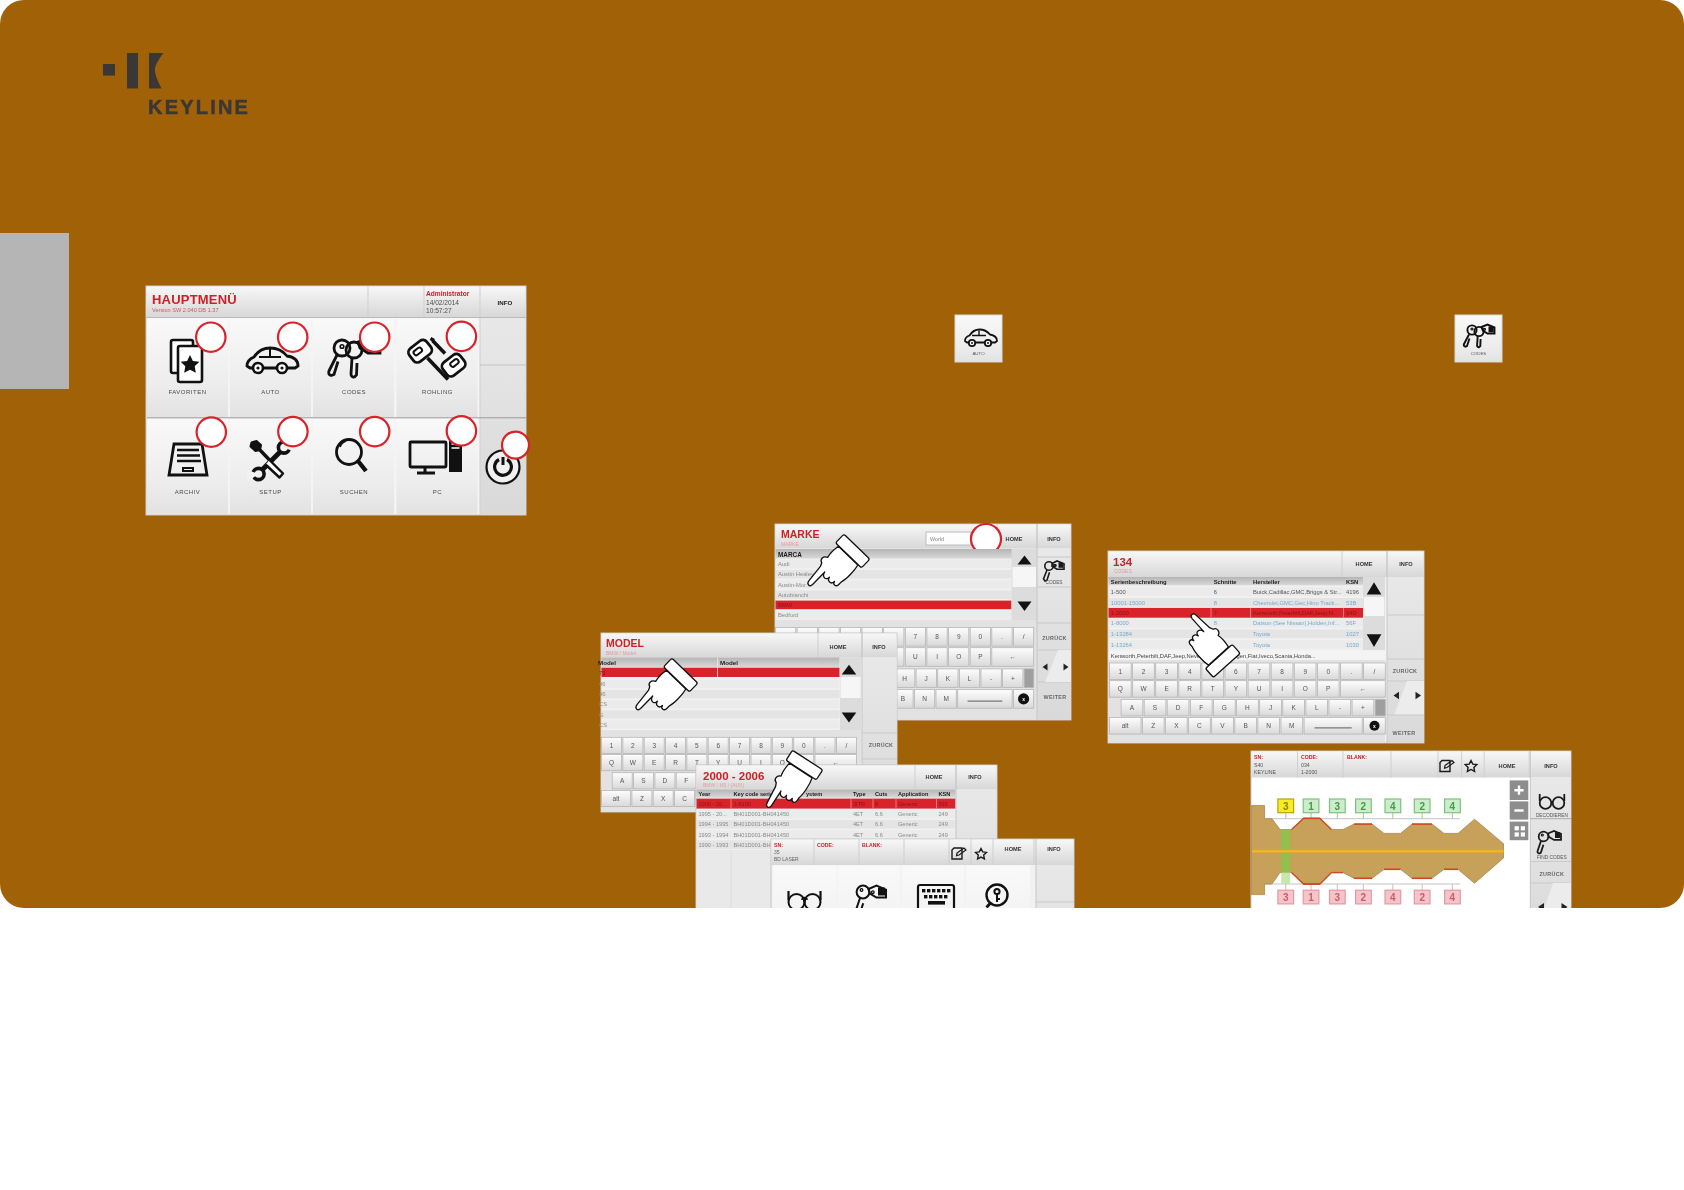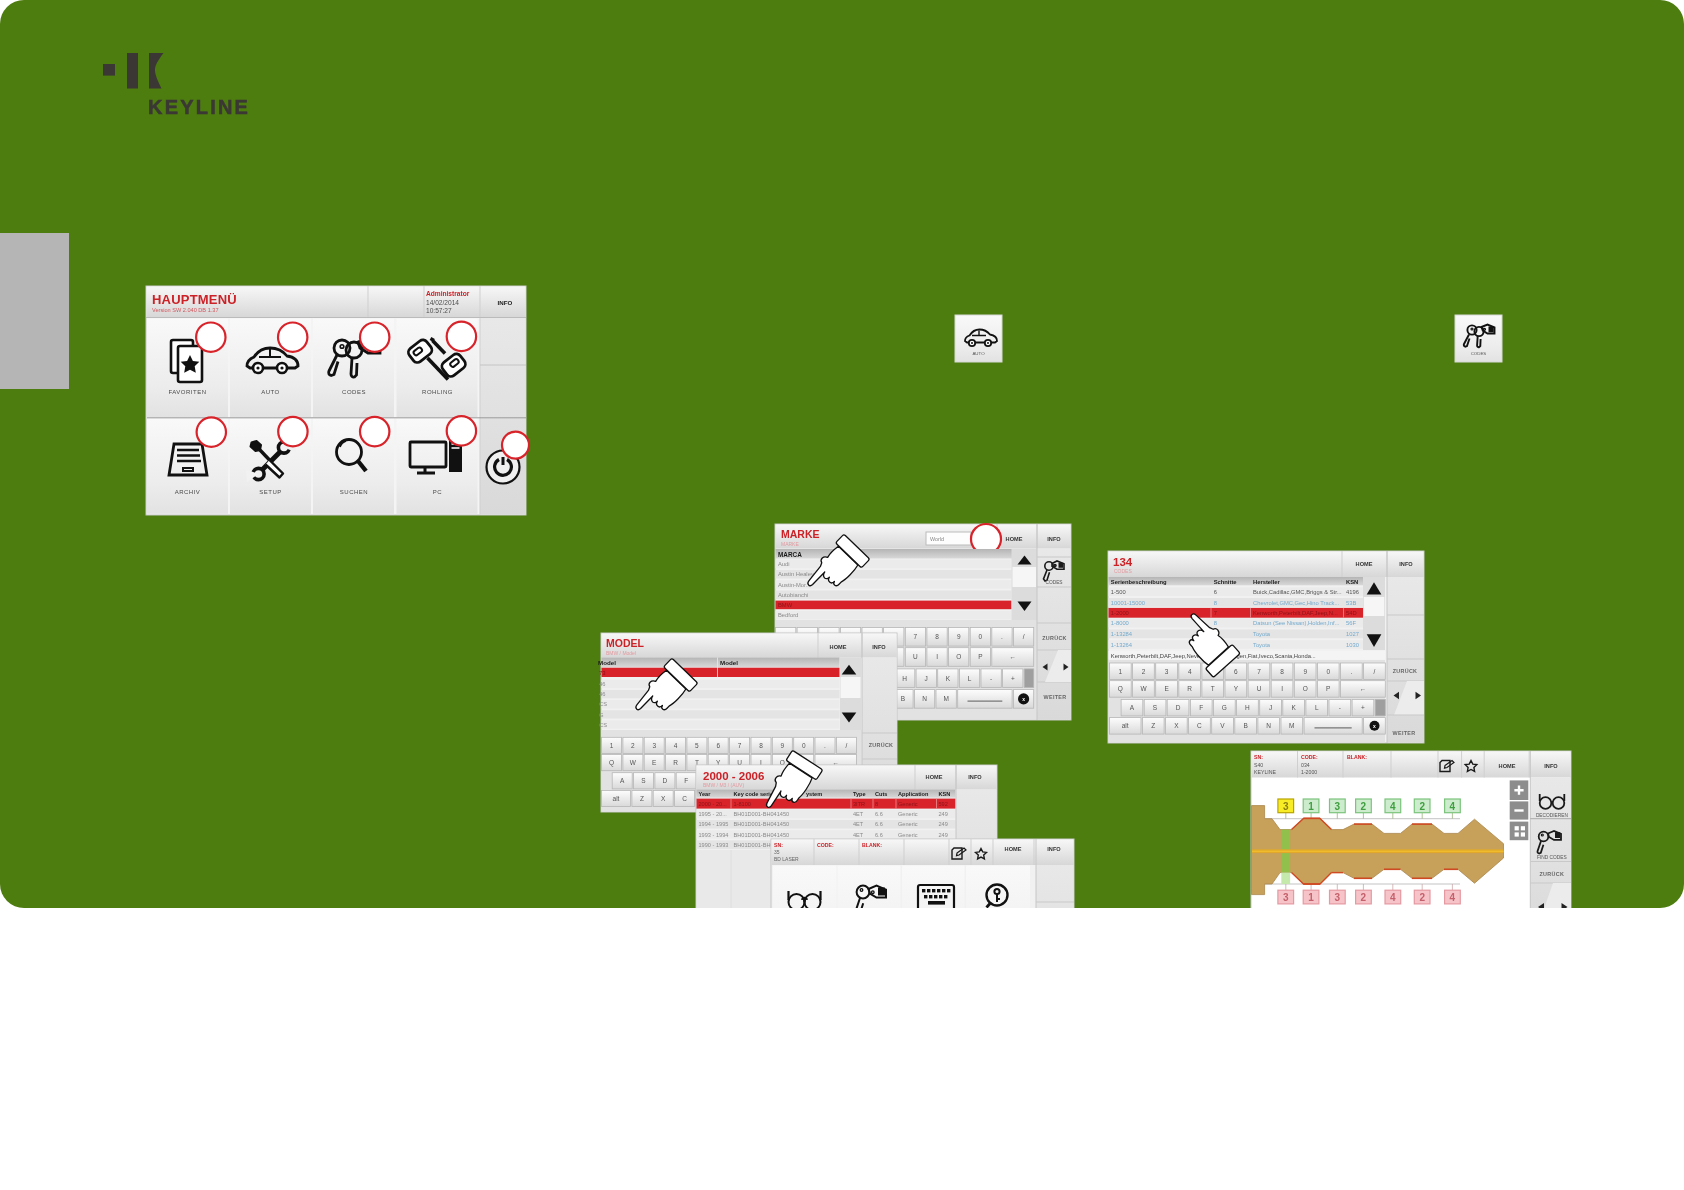--- a/index.html
+++ b/index.html
@@ -1,16 +1,16 @@
 <!DOCTYPE html>
 <html><head>
 <meta charset="utf-8">
 <style>
   html,body{margin:0;padding:0;background:#fff;}
-  #page{position:relative;width:1684px;height:908px;background:#4d7c0f;overflow:hidden;
+  #page{position:relative;width:1684px;height:908px;background:#a16207;overflow:hidden;
         font-family:"Liberation Sans",sans-serif;border-radius:24px;}
   .abs{position:absolute;}
   svg{display:block;overflow:visible;}
   text{font-family:"Liberation Sans",sans-serif;}
 </style>
 </head>
 <body>
 <div id="page">
 
 <svg width="0" height="0" style="position:absolute">

